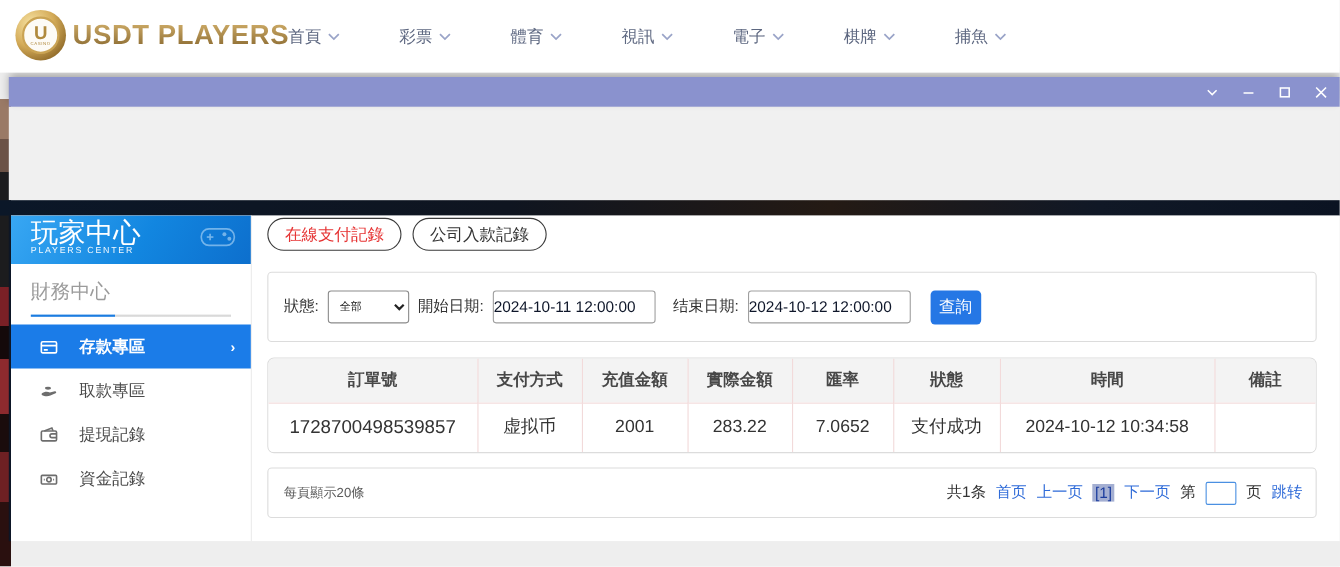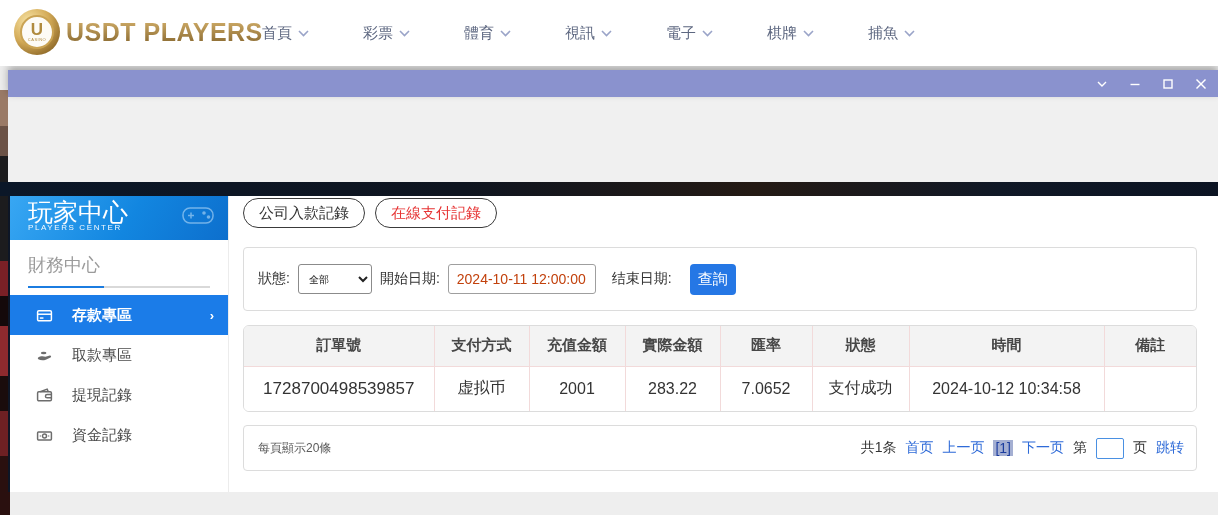--- a/index.html
+++ b/index.html
@@ -75,21 +75,21 @@
   .tab-pill { height:30px; padding:0 15px; display:flex; align-items:center; border:1.5px solid #3a3a3a;
     border-radius:16px; font-size:15px; color:#333; background:#fff; cursor:pointer; white-space:nowrap; }
   .tab-pill.red { color:#e63434; }
 
   .filter-box { margin-top:19px; height:64px; border:1px solid #dcdcdc; border-radius:4px;
     display:flex; align-items:center; padding-left:14px; gap:8px; background:#fff; }
   .f-label { font-size:14px; color:#333; }
   .f-select { width:74px; height:30px; border:1px solid #8b8b8b; border-radius:3px; font-size:10px;
     font-family:inherit; color:#222; padding-left:6px; background:#fff; }
   .f-input { width:148px; height:30px; border:1px solid #9f9f9f; border-radius:3px; font-size:14px;
-    font-family:inherit; color:#c2410c; padding:0 8px; }
+    font-family:inherit; color:#0f172a; padding:0 0; }
   .f-btn { margin-left:10px; width:46px; height:31px; background:#2577e5; color:#fff; border:none;
     border-radius:4px; font-size:15px; font-family:inherit; cursor:pointer; }
 
   .grid { margin-top:14px; border:1px solid #dcdcdc; border-radius:6px; overflow:hidden; }
   table { width:100%; border-collapse:collapse; table-layout:fixed; }
   thead th { height:40px; background:#f3f3f3; font-size:15px; font-weight:bold; color:#474747;
     border-right:1px solid #f2dada; border-bottom:1px solid #f2dada; }
   thead th:last-child { border-right:none; }
   tbody td { height:45px; background:#fff; font-size:16px; color:#333; text-align:center;
     border-right:1px solid #f2dada; }
@@ -255,32 +255,33 @@
               </svg>
           </span>
           <span>資金記錄</span>
         </div>
       </div>
     </div>
 
     <div class="main">
 
       <div class="tabs">
+        <div class="tab-pill red">在線支付記錄</div>
         <div class="tab-pill">公司入款記錄</div>
-        <div class="tab-pill red">在線支付記錄</div>
       </div>
 
       <div class="filter-box">
         <span class="f-label">狀態:</span>
         <select class="f-select">
           <option>全部</option>
         </select>
         <span class="f-label">開始日期:</span>
         <input class="f-input" type="text" value="2024-10-11 12:00:00" style="">
         <span class="f-label" style="margin-left:8px">结束日期:</span>
+        <input class="f-input" type="text" value="2024-10-12 12:00:00" style="">
         <button class="f-btn">查詢</button>
       </div>
 
       <div class="grid">
         <table>
           <colgroup>
             <col style="width:190px">
               <col style="width:95px">
               <col style="width:96px">
               <col style="width:95px">

